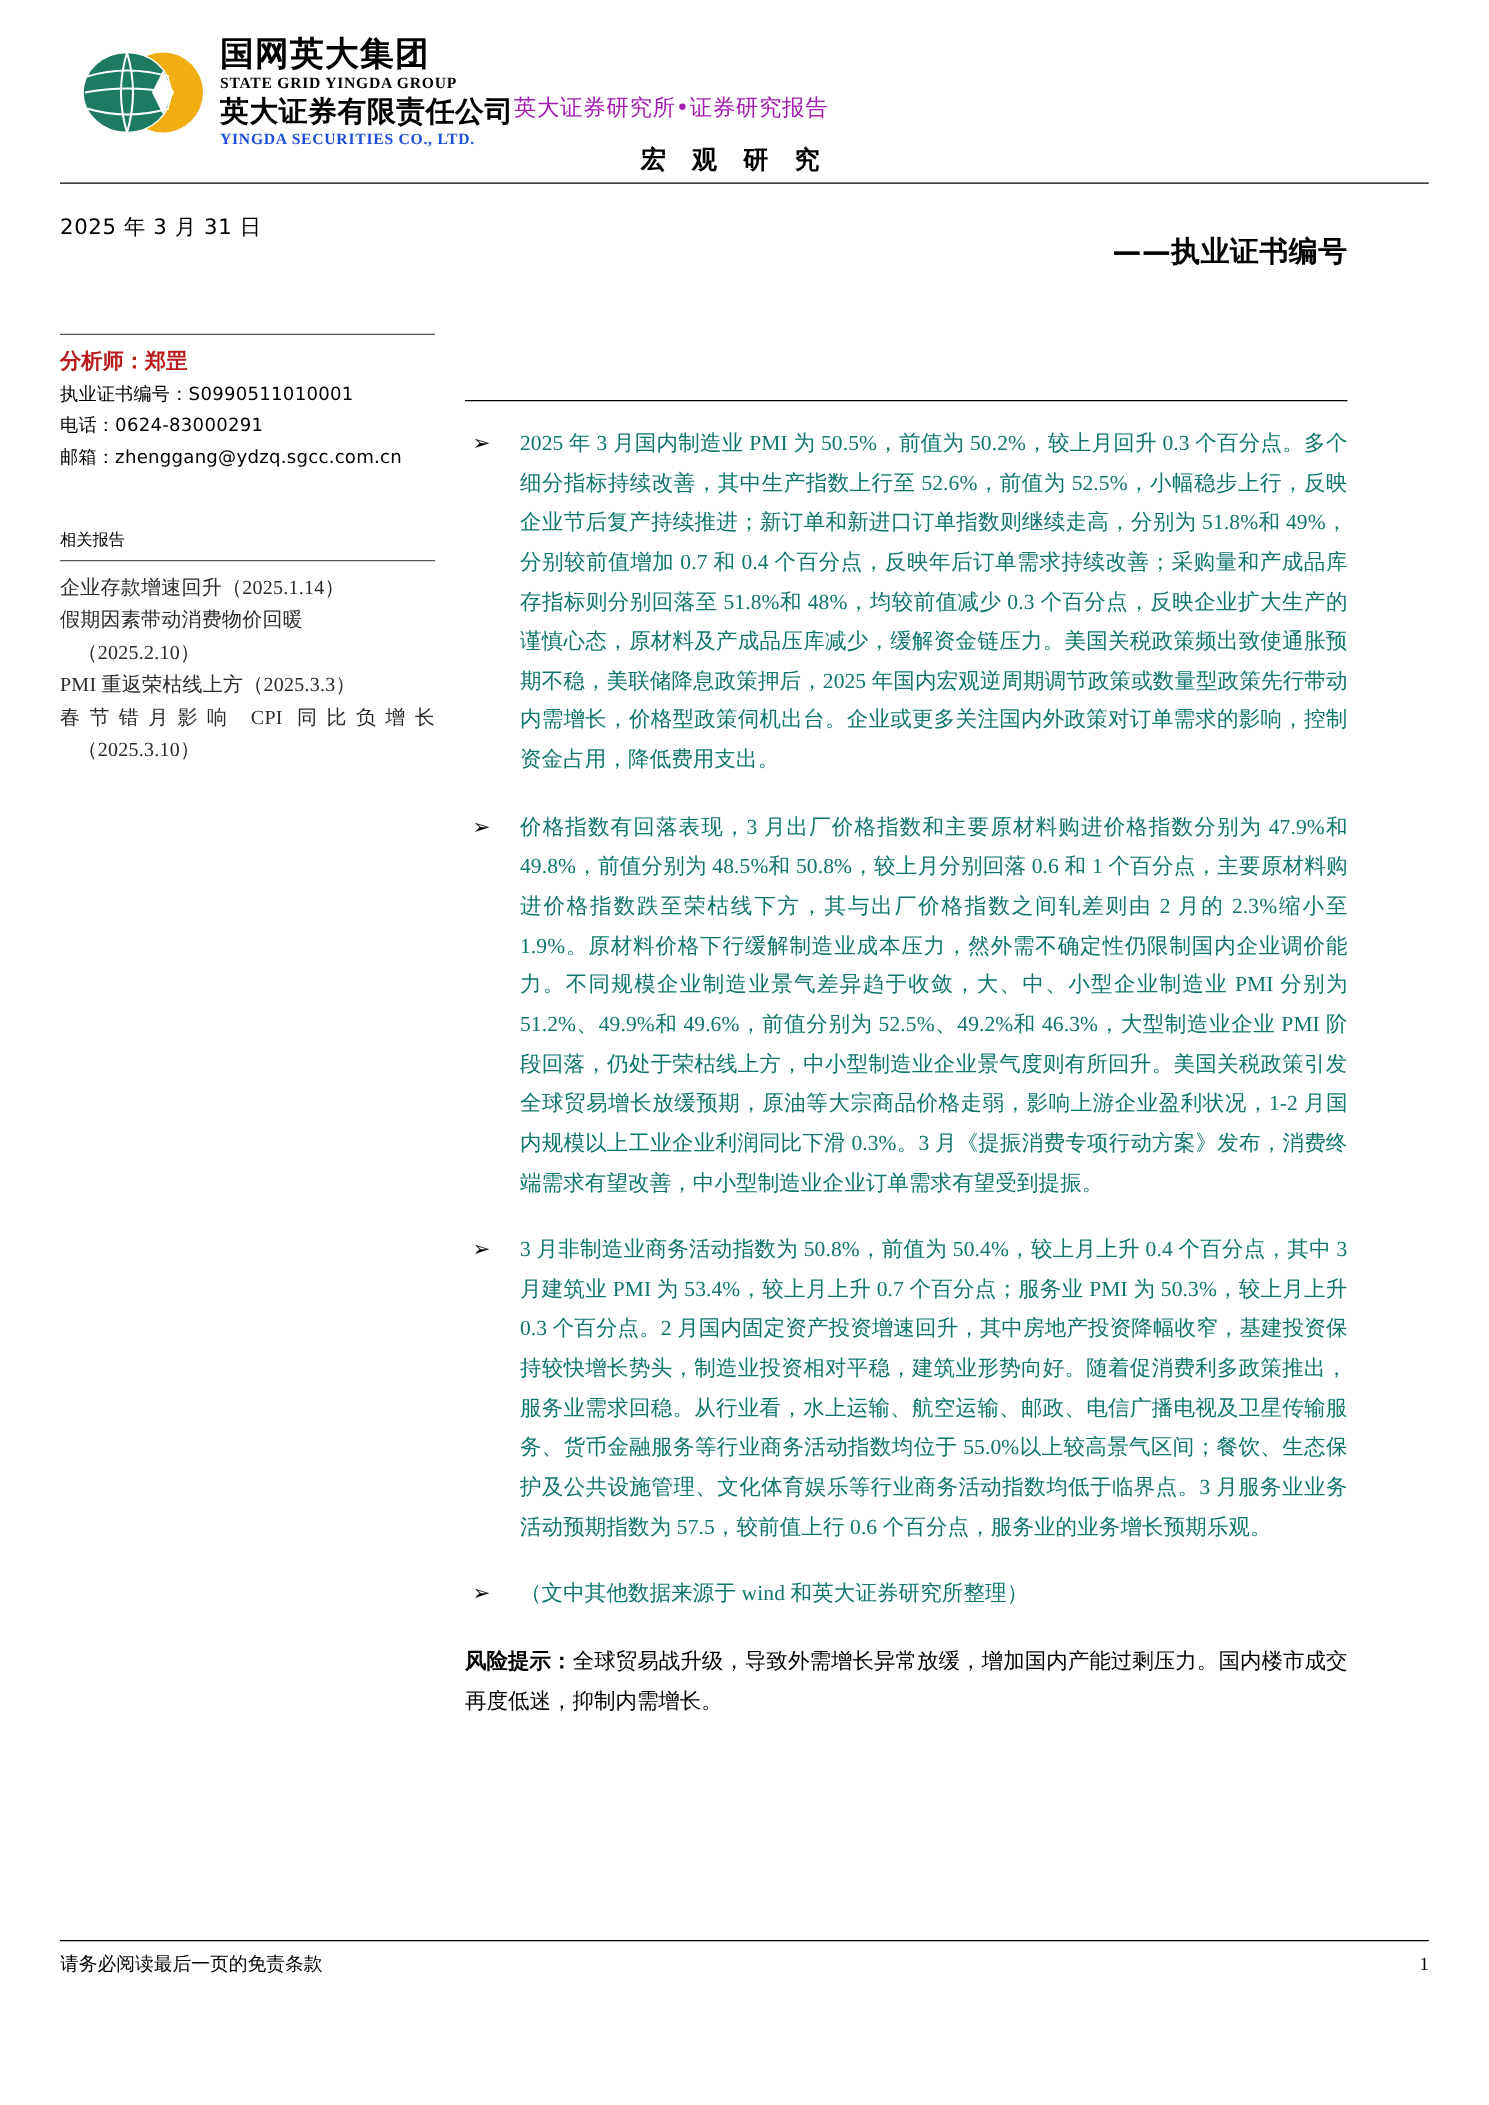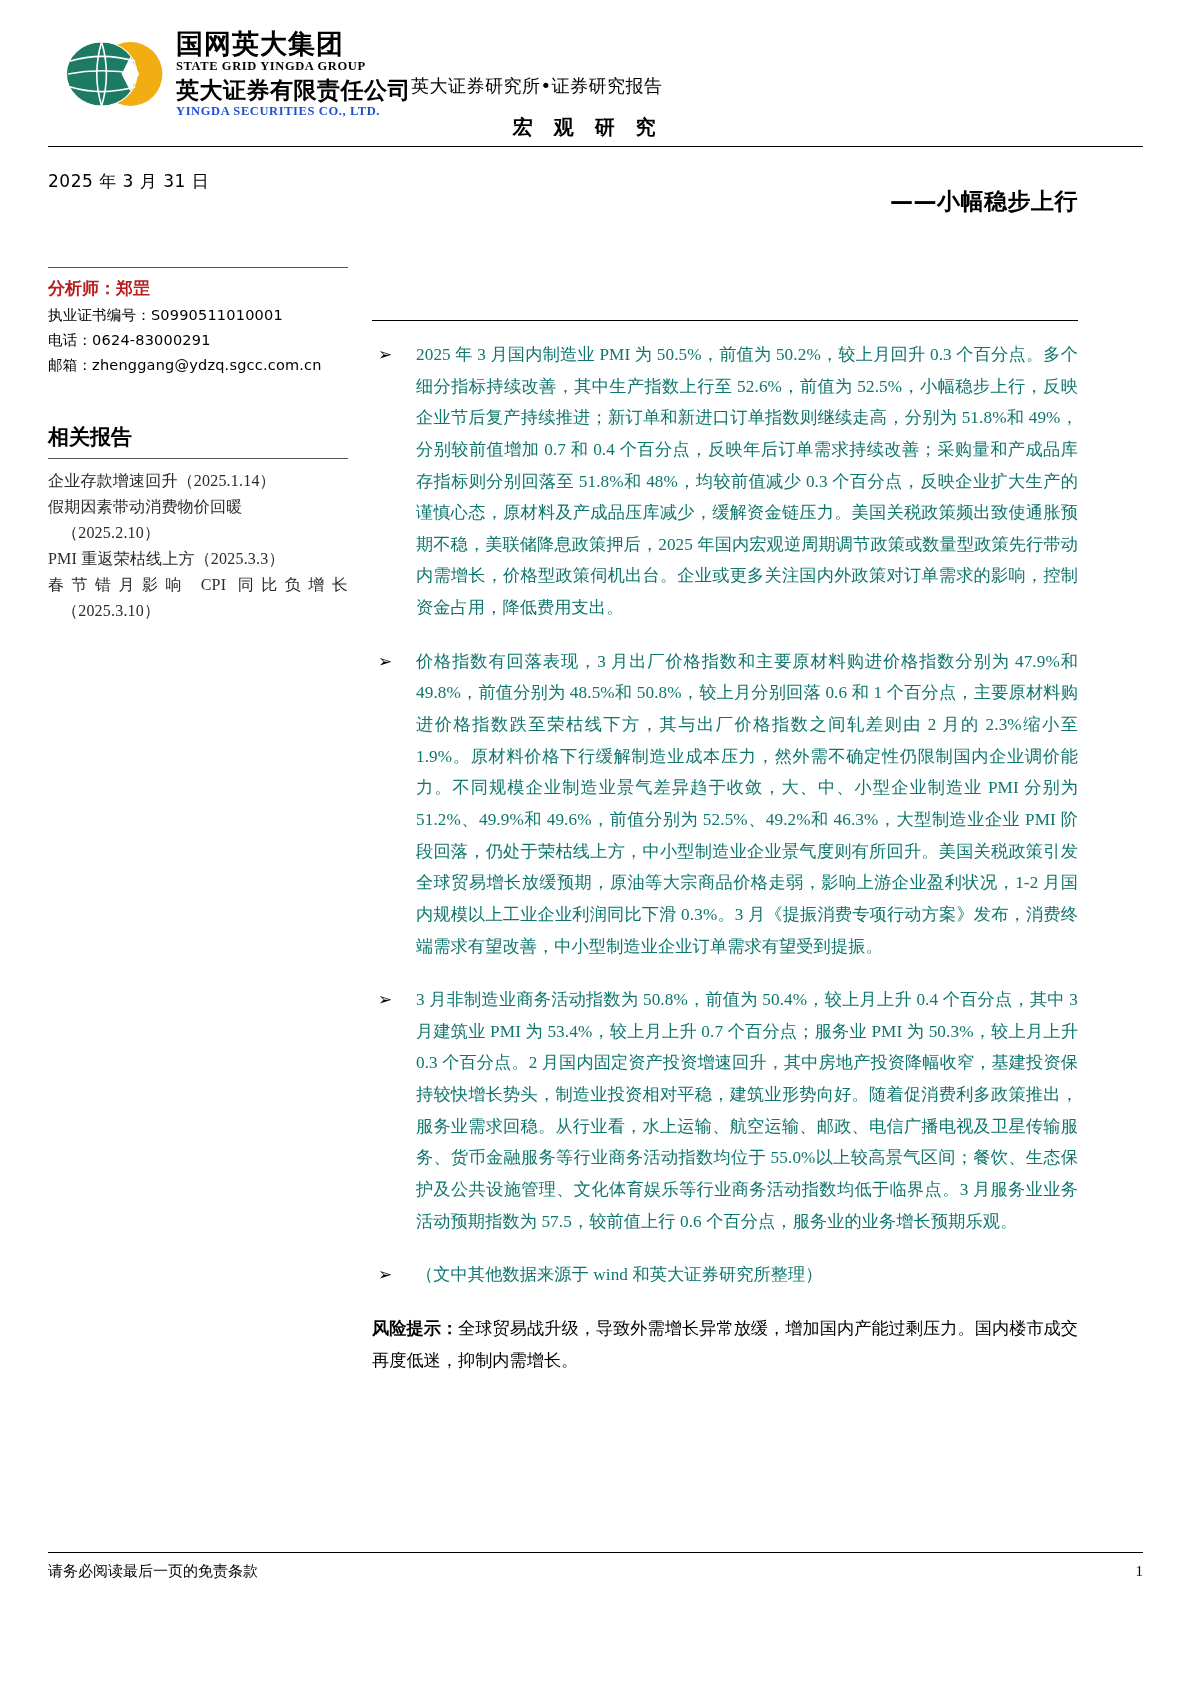--- a/index.html
+++ b/index.html
@@ -81,21 +81,21 @@
     color: #1d4ed8;
   }
   .header-right {
     text-align: right;
     padding-top: 44px;
   }
   .header-inst {
     font-family: "DejaVu Sans", sans-serif;
     font-size: 18px;
     letter-spacing: 0.5px;
-    color: #000000;
+    color: #a21caf;
   }
   .header-cat {
     font-family: "DejaVu Sans", sans-serif;
     font-size: 20px;
     font-weight: bold;
     letter-spacing: 7px;
     margin-top: 16px;
     color: #000;
   }
   .header-rule {
@@ -134,22 +134,22 @@
   }
   .sb-line {
     font-family: "DejaVu Sans", sans-serif;
     font-size: 14.5px;
     color: #000;
     margin-bottom: 6px;
     letter-spacing: 0.2px;
   }
   .related-title {
     font-family: "DejaVu Sans", sans-serif;
-    font-size: 21px;
-    font-weight: bold;
+    font-size: 13px;
+    font-weight: normal;
     color: #000;
     margin-top: 48px;
   }
   .related-rule {
     border-top: 1.4px solid #555;
     margin-top: 7px;
     margin-bottom: 9px;
   }
   .related-item {
     font-family: "Liberation Serif", serif;
@@ -319,21 +319,21 @@
     <div class="related-item indent">（2025.2.10）</div>
     <div class="related-item">PMI 重返荣枯线上方（2025.3.3）</div>
     <div class="related-item justify">春节错月影响 CPI 同比负增长</div>
     <div class="related-item indent">（2025.3.10）</div>
 
   </div>
 
   <div class="main">
 
     <div class="title-block">
-      <div class="doc-subtitle">——小幅稳步上行</div>
+      <div class="doc-subtitle">——执业证书编号</div>
     </div>
     <div class="main-rule"></div>
 
     <div class="bullets">
 
       <div class="bullet">
         <div class="bullet-marker">➢</div>
         <div class="bullet-body">2025 年 3 月国内制造业 PMI 为 50.5%，前值为 50.2%，较上月回升 0.3 个百分点。多个细分指标持续改善，其中生产指数上行至 52.6%，前值为 52.5%，小幅稳步上行，反映企业节后复产持续推进；新订单和新进口订单指数则继续走高，分别为 51.8%和 49%，分别较前值增加 0.7 和 0.4 个百分点，反映年后订单需求持续改善；采购量和产成品库存指标则分别回落至 51.8%和 48%，均较前值减少 0.3 个百分点，反映企业扩大生产的谨慎心态，原材料及产成品压库减少，缓解资金链压力。美国关税政策频出致使通胀预期不稳，美联储降息政策押后，2025 年国内宏观逆周期调节政策或数量型政策先行带动内需增长，价格型政策伺机出台。企业或更多关注国内外政策对订单需求的影响，控制资金占用，降低费用支出。</div>
       </div>
 

